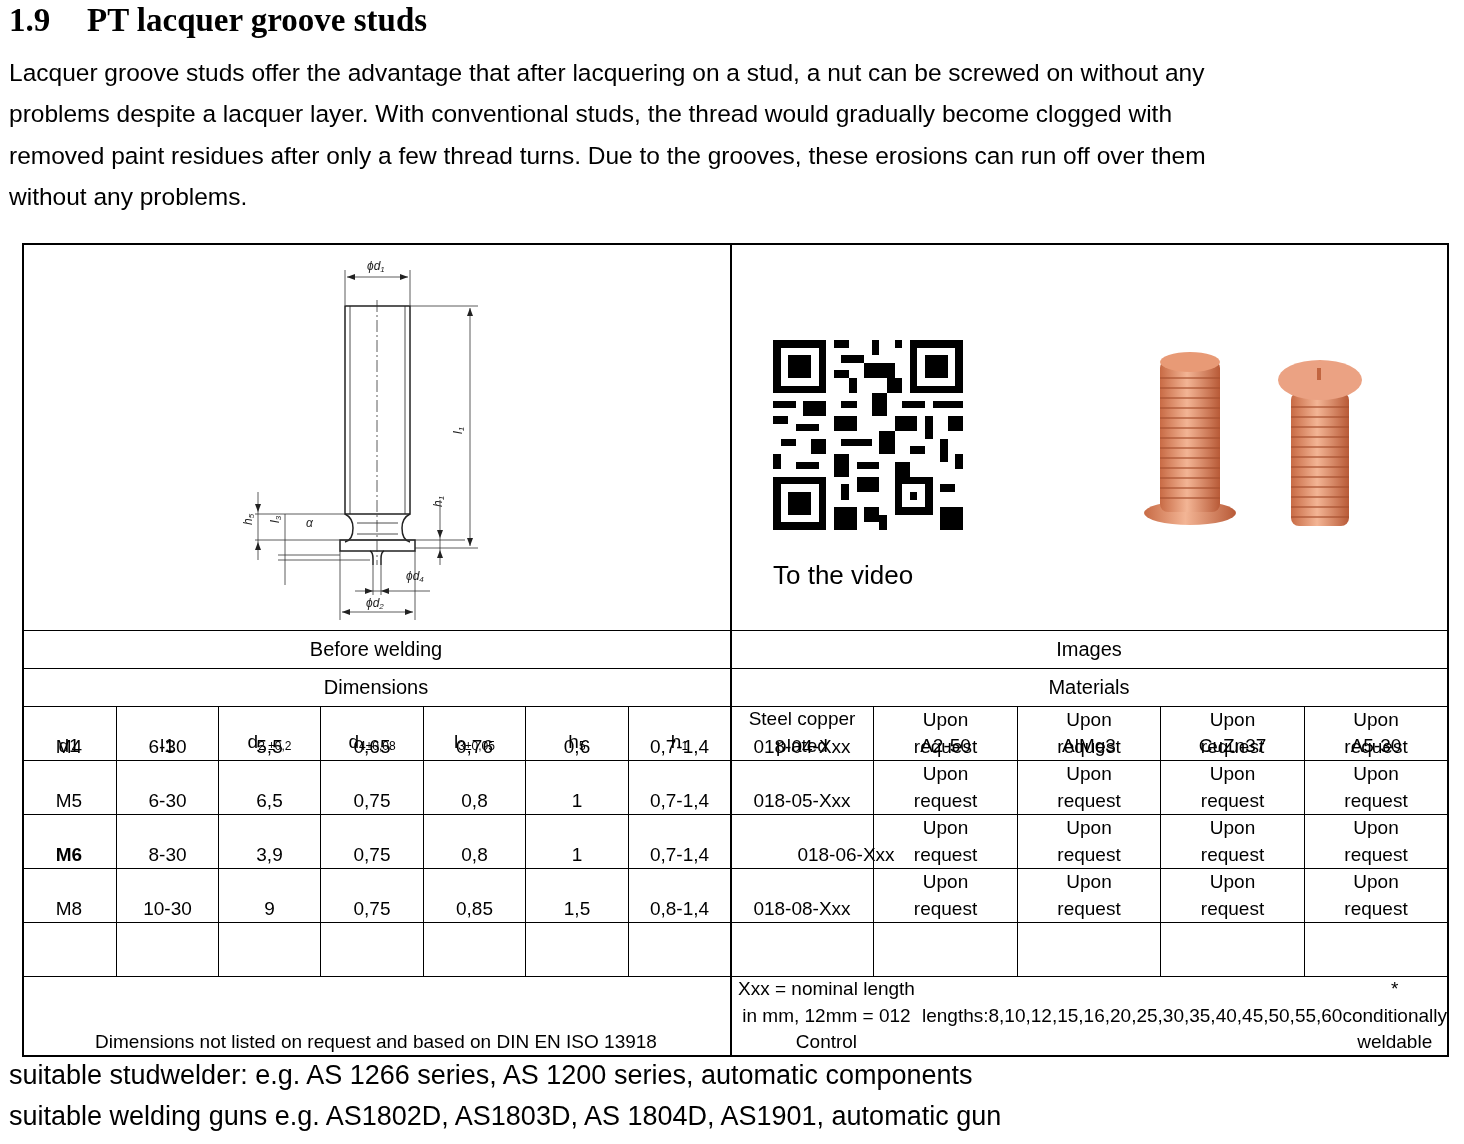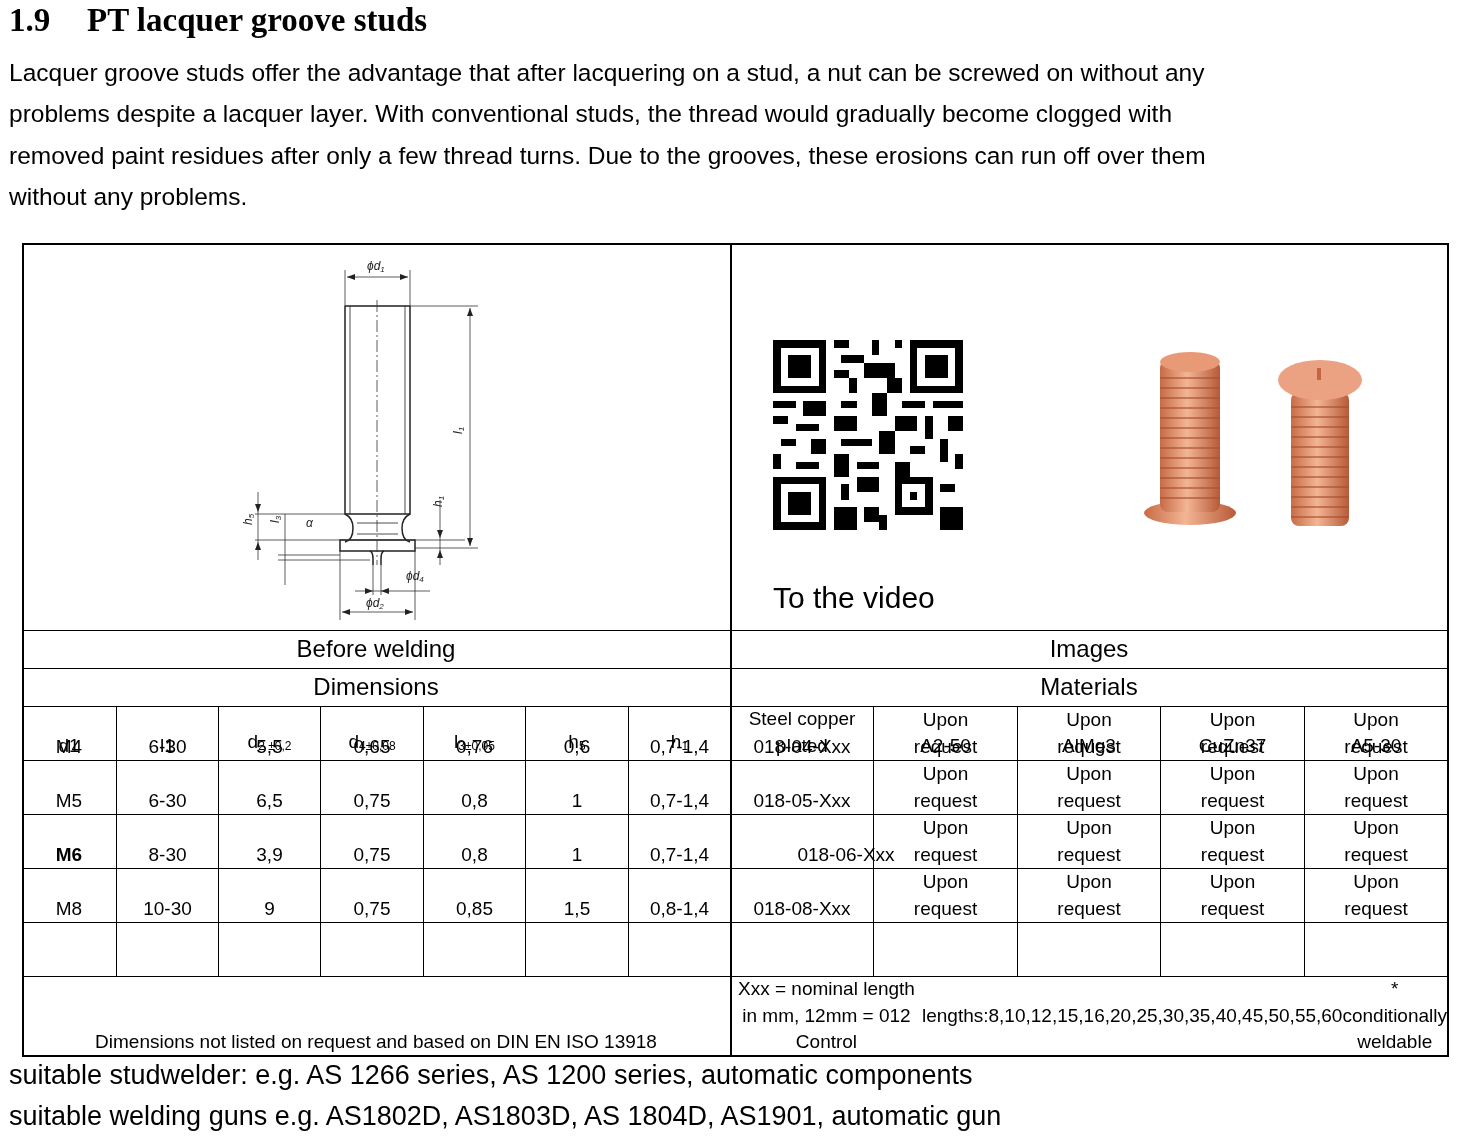--- a/index.html
+++ b/index.html
@@ -5,24 +5,24 @@
   html,body{margin:0;padding:0;background:#fff;}
   body{width:1464px;height:1144px;position:relative;overflow:hidden;color:#000;font-family:"Liberation Sans",sans-serif;}
   .h1{position:absolute;left:9px;top:2px;font-family:"Liberation Serif",serif;font-weight:bold;font-size:33px;letter-spacing:0px;}
   .h1 .num{display:inline-block;width:78px;}
   .para{position:absolute;left:9px;top:52px;width:1420px;font-size:24.5px;line-height:41.3px;}
   .para div{white-space:nowrap;}
   .tbl{position:absolute;left:22px;top:243px;width:1427px;height:814px;}
   .ln{position:absolute;background:#000;}
   .cell{position:absolute;display:flex;align-items:flex-end;justify-content:center;text-align:center;font-size:19px;line-height:26.5px;}
   .cell.mid{align-items:center;}
-  .big{font-size:24px;}
+  .big{font-size:20px;}
   sub{font-size:12px;vertical-align:-2px;}
   .qr{position:absolute;left:773px;top:340px;width:190px;height:190px;}
-  .video{position:absolute;left:773px;top:560px;font-size:30px;margin-top:21px;}
+  .video{position:absolute;left:773px;top:560px;font-size:26px;}
   .photo{position:absolute;}
   .foot{position:absolute;left:9px;font-size:27px;white-space:nowrap;}
 </style>
 </head>
 <body>
 
 <div class="h1"><span class="num">1.9</span><span>PT lacquer groove studs</span></div>
 
 <div class="para">
   <div>Lacquer groove studs offer the advantage that after lacquering on a stud, a nut can be screwed on without any</div>

